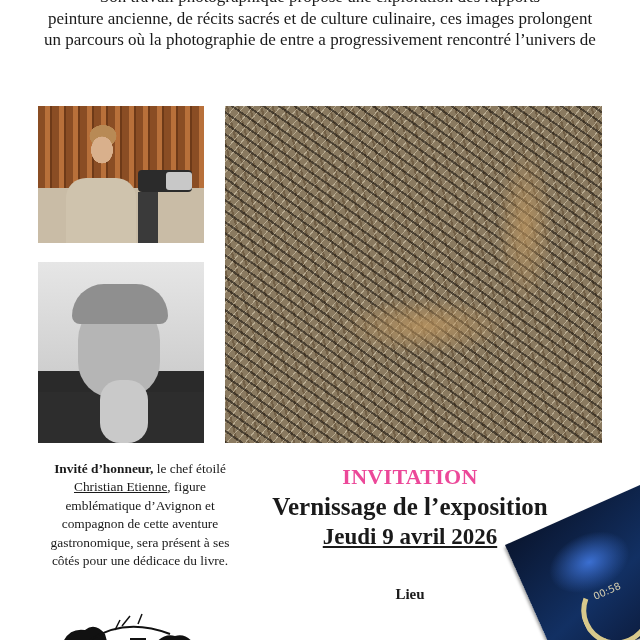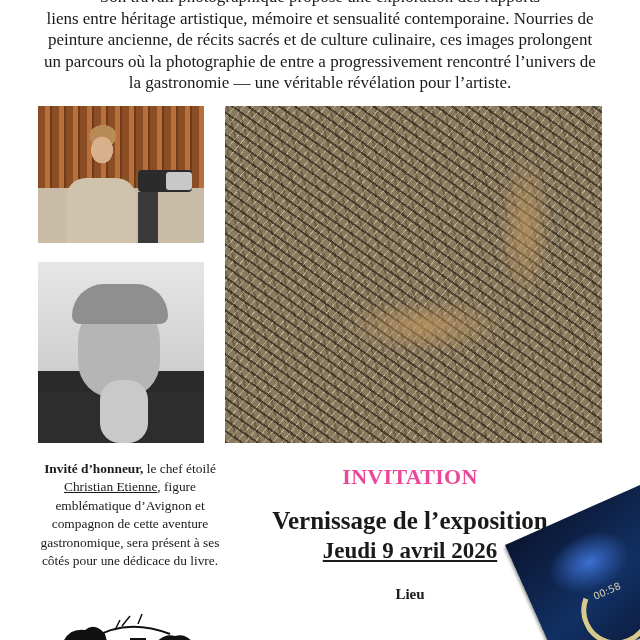--- a/index.html
+++ b/index.html
@@ -24,44 +24,42 @@
   .chef .shirt{position:absolute;left:0;top:130px;width:166px;height:51px;background:#2d2d2d;}
   .chef .hands{position:absolute;left:62px;top:118px;width:48px;height:63px;background:#c9c9c9;border-radius:20px;}
   .artwork{left:225px;top:106px;width:377px;height:337px;
     background:
       radial-gradient(ellipse 120px 40px at 200px 220px,rgba(190,150,95,.75),transparent 70%),
       radial-gradient(ellipse 40px 110px at 300px 120px,rgba(190,150,95,.7),transparent 70%),
       repeating-linear-gradient(35deg,rgba(20,15,10,.55) 0 2px,transparent 2px 9px),
       repeating-linear-gradient(-50deg,rgba(230,220,195,.5) 0 1px,transparent 1px 7px),
       repeating-linear-gradient(75deg,rgba(90,70,45,.5) 0 2px,transparent 2px 11px),
       #8a7a60;}
-  .guest{position:absolute;left:30px;top:460px;width:200px;text-align:center;font-size:13.4px;line-height:18.4px;}
+  .guest{position:absolute;left:40px;top:460px;width:200px;text-align:center;font-size:13.4px;line-height:18.4px;}
   .guest b{font-weight:bold;}
   .guest u{text-decoration:underline;}
   .tree{position:absolute;left:50px;top:612px;width:150px;height:40px;}
   .invite{position:absolute;left:260px;top:462px;width:300px;text-align:center;}
   .inv-label{color:#ec4899;font-weight:bold;font-size:22px;line-height:30px;letter-spacing:.3px;}
-  .inv-title{font-weight:bold;font-size:25px;line-height:30px;margin-top:14px;}
+  .inv-title{font-weight:bold;font-size:25px;line-height:30px;margin-top:0;}
   .inv-date,.inv-time{font-weight:bold;font-size:23px;line-height:30px;text-decoration:underline;}
-  .inv-place{font-weight:bold;font-size:15px;line-height:20px;margin-top:18px;}
+  .inv-place{font-weight:bold;font-size:15px;line-height:20px;margin-top:32px;}
   .book{position:absolute;left:505px;top:545px;width:150px;height:140px;transform:rotate(-24deg);transform-origin:0 0;
     background:radial-gradient(ellipse 60px 40px at 70px 50px,#3b6fd1,transparent 70%),linear-gradient(160deg,#0a1630,#123063 55%,#0b1735);
     box-shadow:-2px 2px 3px rgba(0,0,0,.35);}
   .book .moon{position:absolute;left:40px;top:70px;width:60px;height:60px;border-radius:50%;border:5px solid #d8c98c;border-right-color:transparent;border-top-color:transparent;}
   .book .txt{position:absolute;left:60px;top:78px;color:#d8d0b0;font-family:"DejaVu Sans",sans-serif;font-size:10px;}
 </style>
 </head>
 <body>
 
 <div class="intro">
   <p>Son travail photographique propose une exploration des rapports</p>
-  <p>liens entre héritage artistique, mémoire et sensualité contemporaine. Nourries de</p>
   <p>peinture ancienne, de récits sacrés et de culture culinaire, ces images prolongent</p>
   <p>un parcours où la photographie de entre a progressivement rencontré l’univers de</p>
-  <p>la gastronomie — une véritable révélation pour l’artiste.</p>
 </div>
 
 <div class="photo photographer">
   <div class="body"></div>
   <div class="tripod"></div>
   <div class="camera"></div>
   <div class="lens"></div>
 </div>
 
 <div class="photo chef">

